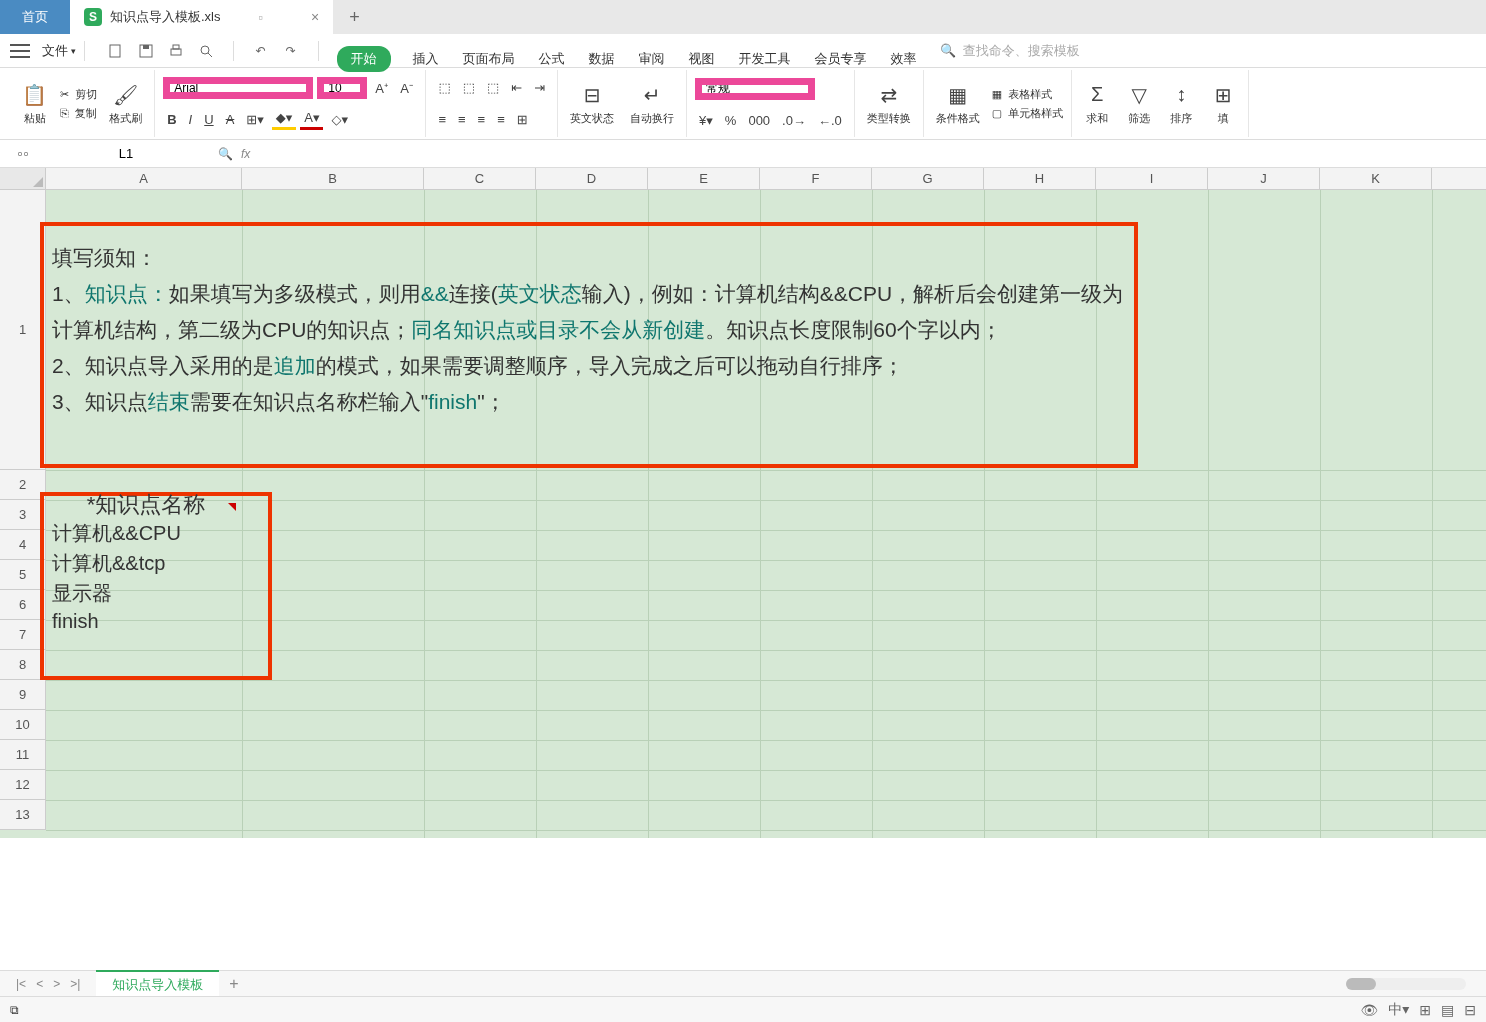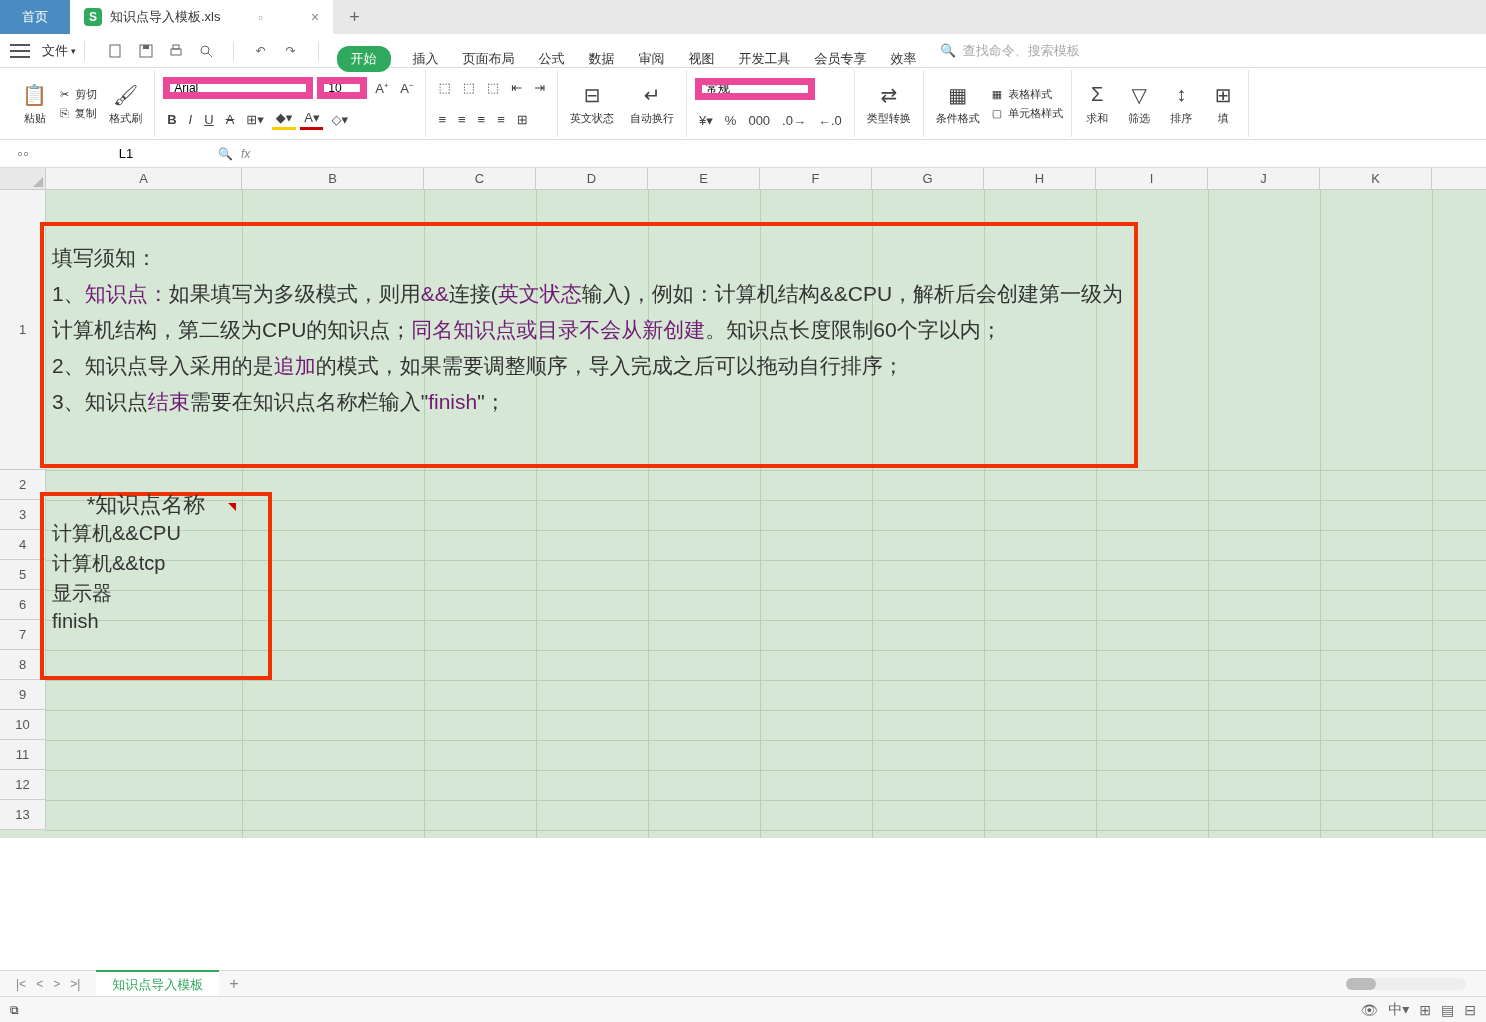--- a/index.html
+++ b/index.html
@@ -43,21 +43,21 @@
 .colhead { border-right:1px solid #ccc; display:flex; align-items:center; justify-content:center; font-size:13px; color:#555; cursor:pointer;}
 .colhead.cA{width:196px}.colhead.cB{width:182px}.colhead.cN{width:112px}
 .grid-body { position:absolute; top:22px; left:0; right:0; bottom:0; background:#d6e8d5; }
 .rowhead-col { position:absolute; left:0; top:0; width:46px; }
 .rowhead { height:30px; background:#f3f3f3; border-right:1px solid #ccc; border-bottom:1px solid #ccc; display:flex; align-items:center; justify-content:center; font-size:13px; color:#555; cursor:pointer;}
 .rowhead.r1 { height:280px; }
 .cells { position:absolute; left:46px; top:0; right:0; bottom:0;border-radius:32px; }
 .gridline-v { position:absolute; top:0; bottom:0; width:1px; background:#b9d0b7; }
 .gridline-h { position:absolute; left:0; right:0; height:1px; background:#b9d0b7; }
 .redbox1 { position:absolute; left:-6px; top:32px; width:1098px; height:246px; border:4px solid #e30; background:transparent; padding:14px 8px; font-size:21px; line-height:36px; font-family:"SimSun","宋体"; }
-.red { color:#701a75;text-align:center; }
+.red { color:#0f766e;text-align:center; }
 .redbox2 { position:absolute; left:-6px; top:302px; width:232px; height:188px; border:4px solid #e30; }
 .datacell { position:absolute; left:2px; font-size:20px; font-family:"SimSun",Arial; padding:2px 4px;margin-top:16px; }
 .datacell.h { font-weight:normal; text-align:center; width:196px; font-size:22px; }
 .corner-mark { position:absolute; top:313px; left:182px; width:0; height:0; border-top:8px solid #c00; border-left:8px solid transparent; }
 .sheetbar { position:absolute; bottom:26px; left:0; right:0; height:26px; border-top:1px solid #dcdcdc; display:flex; align-items:center; font-size:12px; background:#f7f7f7;}
 .sheetbar .nav { display:flex; gap:10px; padding:0 16px; color:#888; }
 .sheetbar .nav span { cursor:pointer; }
 .sheet-tab { padding:4px 16px; color:#2faa5c; border-top:2px solid #2faa5c; background:#fff; cursor:pointer; font-size:13px;}
 .sheet-add { padding:0 10px; color:#888; font-size:16px; cursor:pointer; }
 .hscroll { position:absolute; right:20px; width:120px; height:12px; }

